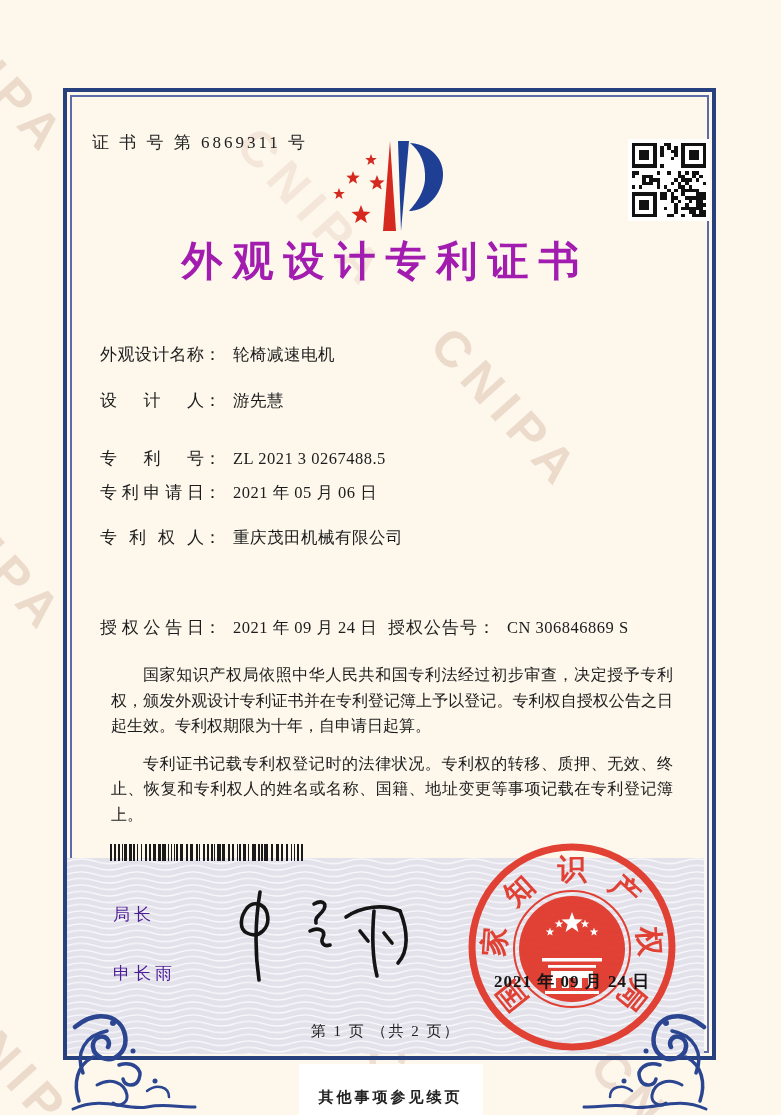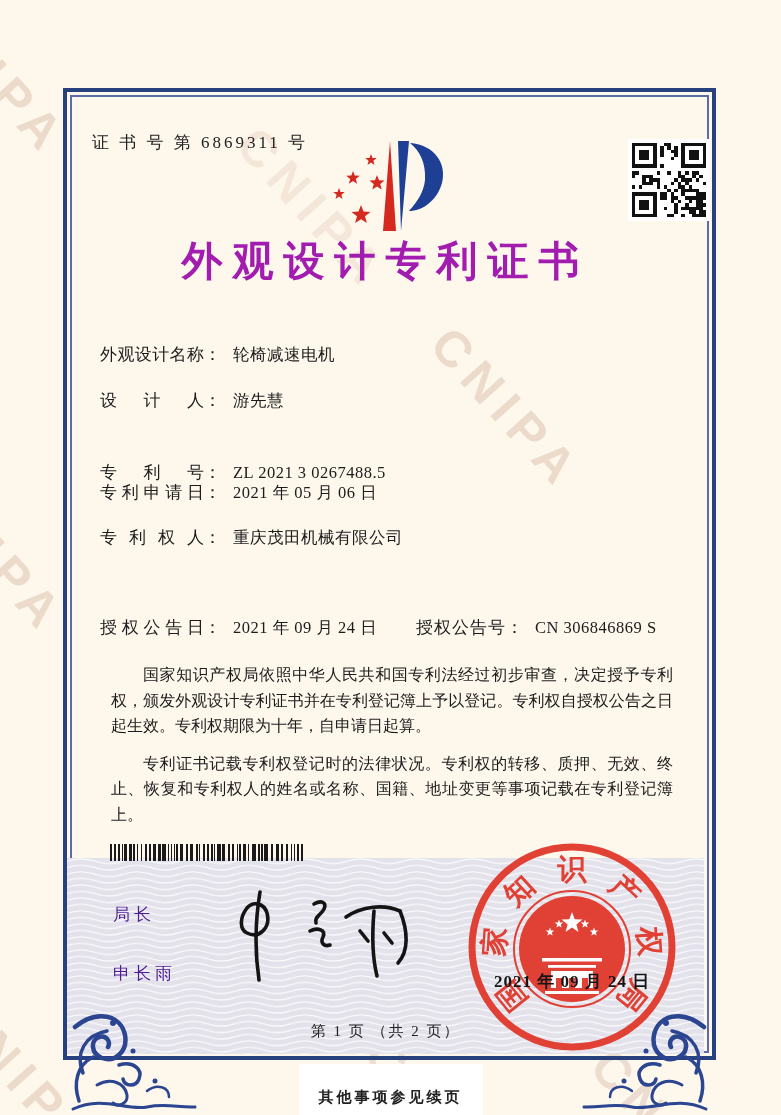--- a/index.html
+++ b/index.html
@@ -23,21 +23,21 @@
   .cert-no{position:absolute;left:92px;top:131px;font-size:17px;letter-spacing:3px;color:#222;}
   .logo{position:absolute;left:330px;top:138px;}
   .qr{position:absolute;left:628px;top:139px;width:82px;height:82px;background:#fff;}
   .title{position:absolute;left:63px;top:234px;width:645px;text-align:center;
          font-size:41px;font-weight:700;letter-spacing:10px;color:#a21caf;}
   
   .field-row{position:absolute;left:100px;font-size:16.5px;white-space:nowrap;}
   .flabel{display:inline-block;width:104px;font-size:17px;text-align:justify;text-align-last:justify;vertical-align:bottom;}
   .fcolon{font-size:17px;}
   .fvalue{margin-left:12px;letter-spacing:.5px;}
-  .grant-no{position:absolute;left:316px;top:0;white-space:nowrap;}
+  .grant-no{position:absolute;left:288px;top:0;white-space:nowrap;}
   .grant-no .glabel{font-size:17px;letter-spacing:1px;}
   
   .body-text{position:absolute;left:99px;top:650px;width:586px;font-size:16px;line-height:25.5px;
              text-align:justify;}
   .body-text p{margin:12px;text-indent:2em;}
   
   .barcode{position:absolute;left:110px;top:844px;z-index:3;}
   
   .waveband{position:absolute;left:67px;top:858px;width:637px;height:196px;z-index:1;}
   .corner{position:absolute;bottom:0;z-index:2;}
@@ -249,21 +249,21 @@
     </svg>
 
   <div class="title">外观设计专利证书</div>
 
   <div class="field-row" style="top:343px">
     <span class="flabel">外观设计名称</span><span class="fcolon">：</span><span class="fvalue">轮椅减速电机</span>
   </div>
   <div class="field-row" style="top:389px">
     <span class="flabel">设计人</span><span class="fcolon">：</span><span class="fvalue">游先慧</span>
   </div>
-  <div class="field-row" style="top:461px">
+  <div class="field-row" style="top:447px">
     <span class="flabel">专利号</span><span class="fcolon">：</span><span class="fvalue">ZL 2021 3 0267488.5</span>
   </div>
   <div class="field-row" style="top:481px">
     <span class="flabel">专利申请日</span><span class="fcolon">：</span><span class="fvalue">2021 年 05 月 06 日</span>
   </div>
   <div class="field-row" style="top:526px">
     <span class="flabel">专利权人</span><span class="fcolon">：</span><span class="fvalue">重庆茂田机械有限公司</span>
   </div>
   <div class="field-row" style="top:616px">
     <span class="flabel">授权公告日</span><span class="fcolon">：</span><span class="fvalue">2021 年 09 月 24 日</span>

